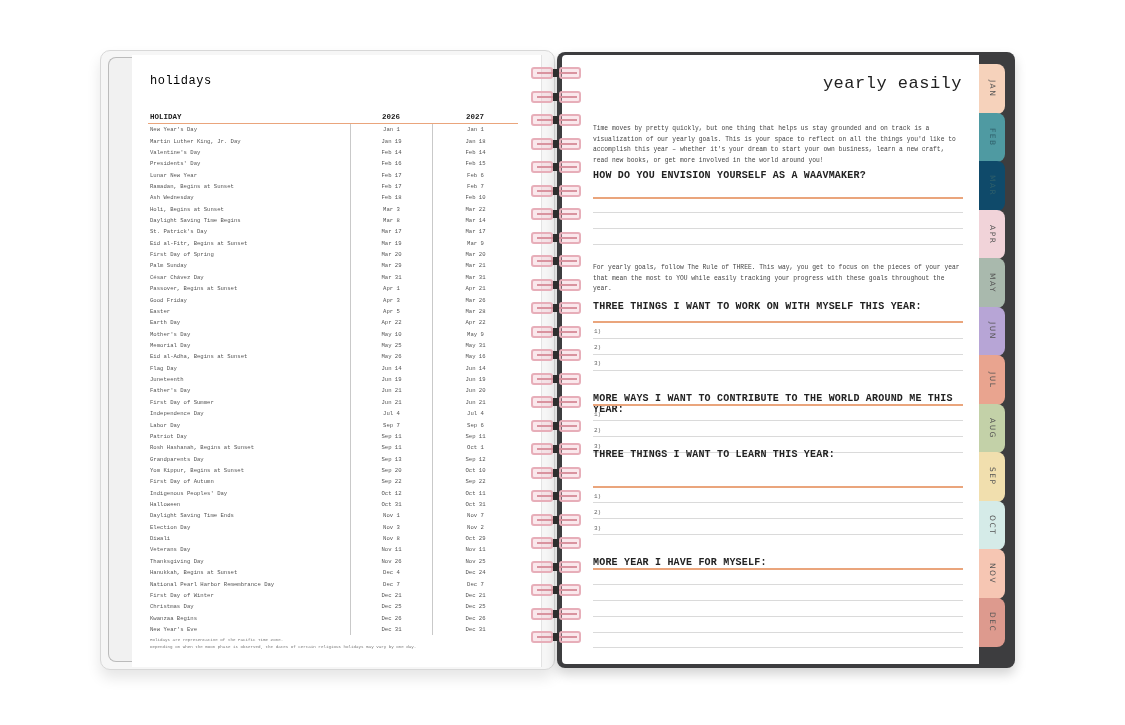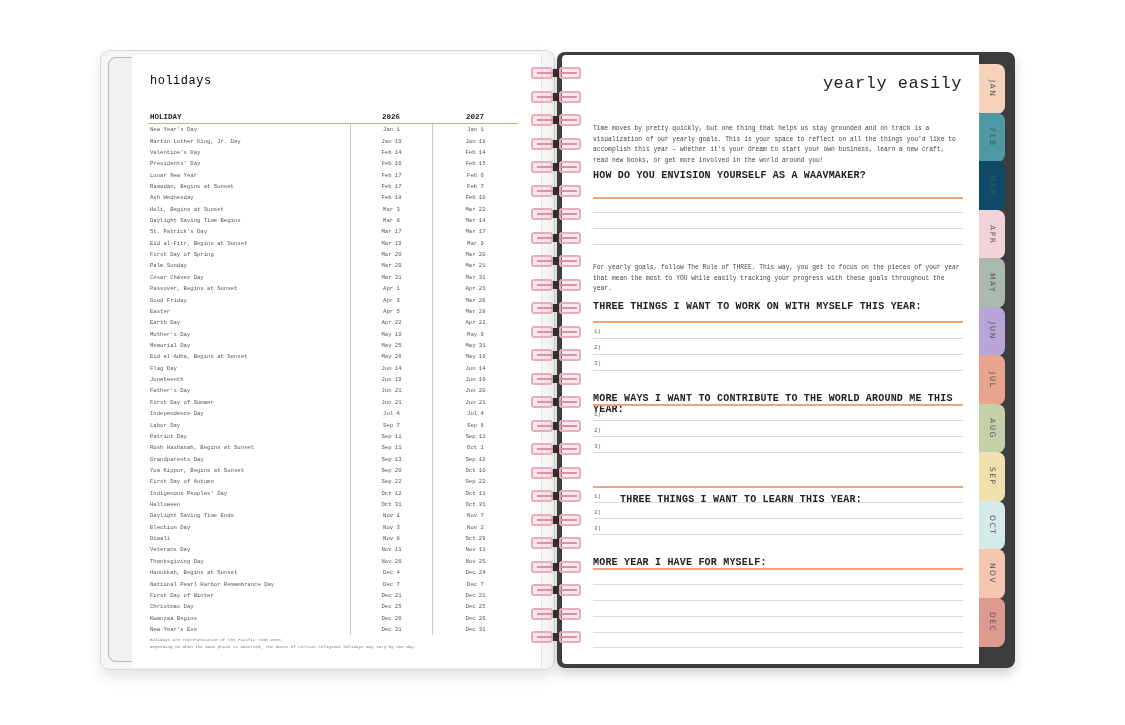--- a/index.html
+++ b/index.html
@@ -513,21 +513,21 @@
 
 <div class="rp-q" style="top:393px;">MORE WAYS I WANT TO CONTRIBUTE TO THE WORLD AROUND ME THIS YEAR:</div>
 <div class="orange-rule" style="top:404px;"></div>
 <div class="num-label" style="top:411px;">1)</div>
 <div class="grey-rule" style="top:420px;"></div>
 <div class="num-label" style="top:427px;">2)</div>
 <div class="grey-rule" style="top:436px;"></div>
 <div class="num-label" style="top:443px;">3)</div>
 <div class="grey-rule" style="top:452px;"></div>
 
-<div class="rp-q" style="top:494px;margin-left:27px;">THREE THINGS I WANT TO LEARN THIS YEAR:</div>
+<div class="rp-q" style="top:449px;">THREE THINGS I WANT TO LEARN THIS YEAR:</div>
 <div class="orange-rule" style="top:486px;"></div>
 <div class="num-label" style="top:493px;">1)</div>
 <div class="grey-rule" style="top:502px;"></div>
 <div class="num-label" style="top:509px;">2)</div>
 <div class="grey-rule" style="top:518px;"></div>
 <div class="num-label" style="top:525px;">3)</div>
 <div class="grey-rule" style="top:534px;"></div>
 
 <div class="rp-q" style="top:557px;">MORE YEAR I HAVE FOR MYSELF:</div>
 <div class="orange-rule" style="top:568px;"></div>

